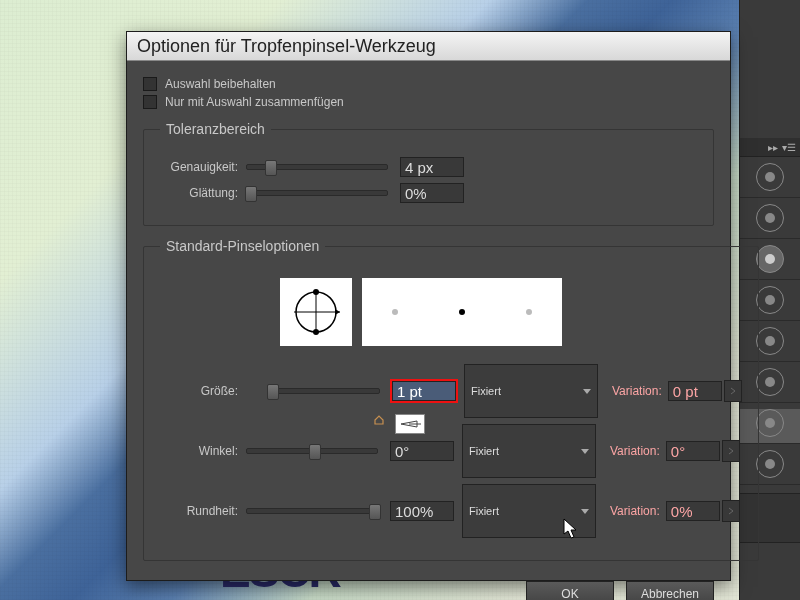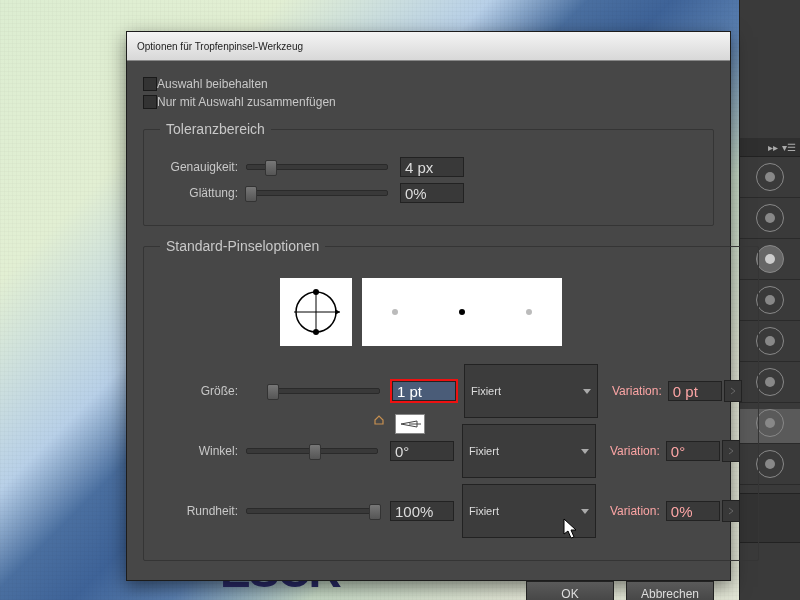--- a/index.html
+++ b/index.html
@@ -11,23 +11,23 @@
 .rhdr span{color:#aaa;font-size:10px}
 .target{width:26px;height:26px;margin:6px auto;border-radius:50%;border:1px solid #888;position:relative}
 .target::after{content:"";position:absolute;inset:8px;border-radius:50%;background:#888}
 .target.sel{background:#666}
 .target.sel::after{background:#ccc}
 .trow{padding:0;border-bottom:1px solid #2a2a2a}
 .trow.hl{background:#5a5a5a}
 .rspacer{height:48px;background:#333;border-top:1px solid #222;border-bottom:1px solid #222;margin-top:8px}
 
 .dlg{position:absolute;left:126px;top:31px;width:603px;height:548px;background:#474747;border:1px solid #1c1c1c;box-shadow:0 6px 18px rgba(0,0,0,0.5)}
-.titlebar{height:28px;background:linear-gradient(#f4f4f4,#d8d8d8);border-bottom:1px solid #888;display:flex;align-items:center;padding:0 10px;color:#222;font-size:10px}
+.titlebar{height:28px;background:linear-gradient(#f4f4f4,#d8d8d8);border-bottom:1px solid #888;display:flex;align-items:center;padding:0 10px;color:#222;font-size:18px}
 .body{padding:12px 16px;color:#c8c8c8}
-.chk{display:flex;align-items:center;margin:4px 0}
+.chk{display:flex;align-items:center;gap:8px;margin:4px 0}
 .box{width:12px;height:12px;background:#333;border:1px solid #1a1a1a}
 fieldset{border:1px solid #353535;border-radius:2px;margin:12px 0 0;padding:14px 16px 16px;color:#c8c8c8}
 legend{padding:0 6px;color:#c8c8c8;font-size:14px}
 .row{display:flex;align-items:center;margin:6px 0}
 .lbl{width:78px;text-align:right;margin-right:8px;color:#c8c8c8}
 .slider{width:140px;height:4px;background:#393939;border:1px solid #2a2a2a;border-radius:2px;position:relative;margin-right:12px}
 .knob{position:absolute;top:-5px;width:10px;height:14px;background:linear-gradient(#777,#555);border:1px solid #333;border-radius:2px}
 .fld{width:54px;height:18px;background:#393939;border:1px solid #222;color:#ddd;padding:0 4px;font-size:15px;display:flex;align-items:center}
 .fld.hl{outline:2px solid #e11;background:#4a5c78;color:#fff}
 .dd{width:120px;height:20px;background:#3c3c3c;border:1px solid #222;display:flex;align-items:center;justify-content:space-between;padding:16px 6px;color:#ddd;font-size:11px;margin-left:8px}

